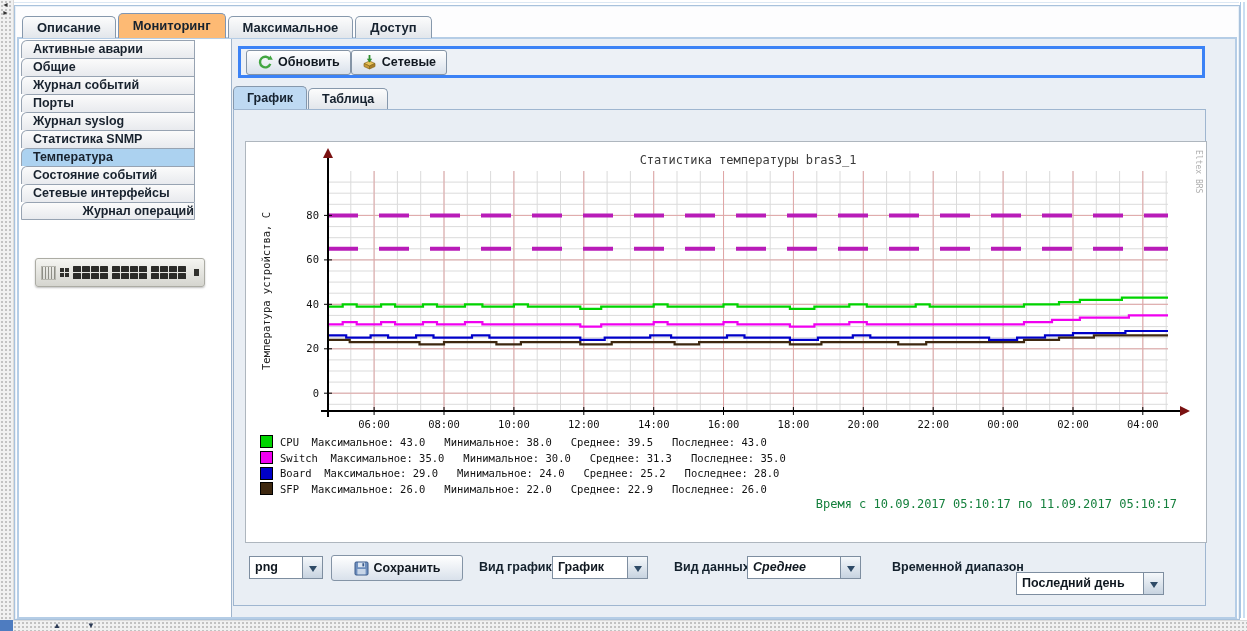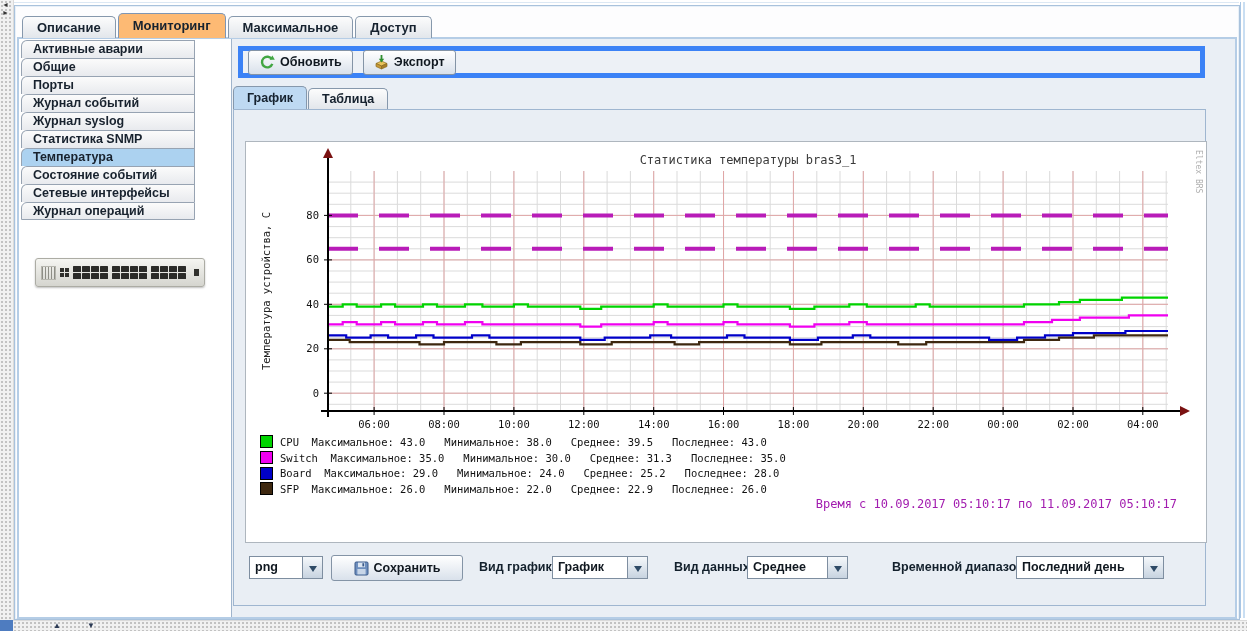--- a/index.html
+++ b/index.html
@@ -51,21 +51,21 @@
 
   
   .sidebar{position:absolute;left:0;top:0;width:212px;height:100%;background:#FFFFFF;}
   .sidebar-list{position:absolute;left:2px;top:1px;width:174px;}
   .side-item{
     box-sizing:border-box;height:18px;line-height:16px;padding-left:11px;
     border:1px solid #97A3B2;border-bottom:none;border-radius:6px 0 0 0;
     background:linear-gradient(#FBFBFB,#E8EAEE);
     font-weight:bold;font-size:12.5px;color:#18222E;cursor:default;white-space:nowrap;
   }
-  .side-item:last-child{border-bottom:1px solid #97A3B2;}
+  .side-item:last-child{border-bottom:1px solid #97A3B2;text-align:right;}
   .side-item.selected{background:#ACD2F0;}
 
   
   .device{position:absolute;left:16px;top:213px;width:172px;height:42px;}
   .chassis{
     position:absolute;left:0;top:6px;width:170px;height:29px;box-sizing:border-box;
     background:linear-gradient(#F5F5F1,#D5D5CF);border:1px solid #ACACA4;border-radius:3px;
     display:flex;align-items:center;padding:0 5px;gap:4px;
     box-shadow:0 1px 2px rgba(0,0,0,0.25);
   }
@@ -78,22 +78,22 @@
   .spacer{flex:1;}
   .uplink{width:9px;height:7px;background:#30302C;}
 
   
   .right-panel{
     position:absolute;left:212px;top:0;right:0;bottom:0;
     background:#EAEFF5;border-left:1px solid #9FB4CC;
   }
   .toolbar{
     position:absolute;left:6px;top:7px;width:967px;height:32px;box-sizing:border-box;
-    background:#EDF1F6;border:5px solid #3b82f6;
-    display:flex;align-items:center;padding-left:5px;gap:10px;
+    background:#EDF1F6;border:3px solid #3b82f6;
+    display:flex;align-items:center;padding-left:5px;gap:0;
   }
   .btn{
     display:inline-flex;align-items:center;justify-content:center;gap:5px;height:25px;padding:0 10px;
     border:1px solid #8494A6;border-radius:3px;background:linear-gradient(#FFFFFF,#D9E1EB);
     font-family:inherit;font-weight:bold;font-size:12.5px;color:#101820;cursor:default;
   }
   .view-tabs{position:absolute;left:1px;top:47px;height:23px;display:flex;gap:1px;z-index:2;align-items:flex-end;}
   .view-tab{
     padding:3px 13px;border:1px solid #8698AC;border-bottom:none;border-radius:5px 5px 0 0;
     background:linear-gradient(#FCFCFC,#E2E6EB);font-weight:bold;font-size:12.5px;color:#16222F;
@@ -108,21 +108,21 @@
   .chart-panel{
     position:absolute;left:11px;top:31px;width:962px;height:402px;
     background:#FFFFFF;border:1px solid #AEB6BE;box-sizing:border-box;
   }
   #chart-svg{position:absolute;left:0;top:2px;}
   .legend{position:absolute;left:14px;top:292px;font-family:"DejaVu Sans Mono",monospace;font-size:10.5px;color:#111;}
   .legend-row{display:flex;align-items:center;height:15.7px;white-space:pre;}
   .swatch{width:11px;height:11px;border:1px solid #000;margin-right:7px;flex:none;}
   .time-range{
     position:absolute;right:29px;top:355px;
-    font-family:"DejaVu Sans Mono",monospace;font-size:12px;color:#a21caf;
+    font-family:"DejaVu Sans Mono",monospace;font-size:12px;color:#15803d;
   }
 
   
   .controls{position:absolute;left:0;top:443px;width:100%;height:42px;}
   .combo{
     position:absolute;height:23px;box-sizing:border-box;background:#FFFFFF;
     border:1px solid #7E8EA0;display:flex;align-items:stretch;cursor:default;
   }
   .combo-text{flex:1;padding-left:5px;font-weight:bold;font-size:12.5px;color:#101820;
     line-height:21px;white-space:nowrap;overflow:hidden;}
@@ -155,22 +155,22 @@
       <div class="main-tab">Максимальное</div>
       <div class="main-tab">Доступ</div>
     </div>
 
   <div class="content-box">
 
     <div class="sidebar">
       <div class="sidebar-list" id="sidebar-list">
           <div class="side-item">Активные аварии</div>
           <div class="side-item">Общие</div>
+          <div class="side-item">Журнал событий</div>
           <div class="side-item">Порты</div>
-          <div class="side-item">Журнал событий</div>
           <div class="side-item">Журнал syslog</div>
           <div class="side-item">Статистика SNMP</div>
           <div class="side-item selected">Температура</div>
           <div class="side-item">Состояние событий</div>
           <div class="side-item">Сетевые интерфейсы</div>
           <div class="side-item">Журнал операций</div>
         </div>
       <div class="device" id="device">
           <div class="chassis">
             <div class="vent"></div>
@@ -227,21 +227,21 @@
           <span>Обновить</span>
         </button>
         <button class="btn">
           <svg width="15" height="16" viewBox="0 0 15 16">
             <polygon points="2,9.5 7.5,7 13,9.5 7.5,12" fill="#E8C25A" stroke="#8A6A20" stroke-width="0.7"></polygon>
             <polygon points="2,9.5 2,12.5 7.5,15 7.5,12" fill="#C89A38" stroke="#8A6A20" stroke-width="0.7"></polygon>
             <polygon points="13,9.5 13,12.5 7.5,15 7.5,12" fill="#A87E28" stroke="#8A6A20" stroke-width="0.7"></polygon>
             <rect x="6.6" y="1" width="1.8" height="4.2" fill="#2E8E2E"></rect>
             <polygon points="4.8,4.8 10.2,4.8 7.5,8.4" fill="#2E8E2E"></polygon>
           </svg>
-          <span>Экспорт</span>
+          <span>Сетевые</span>
         </button>
       </div>
 
       <div class="view-tabs" id="view-tabs">
           <div class="view-tab active">График</div>
           <div class="view-tab">Таблица</div>
         </div>
 
       <div class="tab-content">
 
@@ -399,29 +399,29 @@
 
           <span class="ctl-label" style="left:245px;top:7px;">Вид графика</span>
           <div class="combo" style="left:318px;top:3px;width:96px;">
             <span class="combo-text">График</span>
             <span class="combo-btn">
                 <span class="tri"></span>
               </span>
           </div>
 
           <span class="ctl-label" style="left:440px;top:7px;">Вид данных</span>
-          <div class="combo" style="left:513px;top:3px;width:101px;">
+          <div class="combo" style="left:513px;top:3px;width:114px;font-style:italic;">
             <span class="combo-text">Среднее</span>
             <span class="combo-btn">
                 <span class="tri"></span>
               </span>
           </div>
 
           <span class="ctl-label" style="left:658px;top:7px;">Временной диапазон</span>
-          <div class="combo" style="left:782px;top:3px;width:148px;">
+          <div class="combo" style="left:782px;top:19px;width:148px;">
             <span class="combo-text">Последний день</span>
             <span class="combo-btn">
                 <span class="tri"></span>
               </span>
           </div>
 
         </div>
       </div>
 
     </div>

